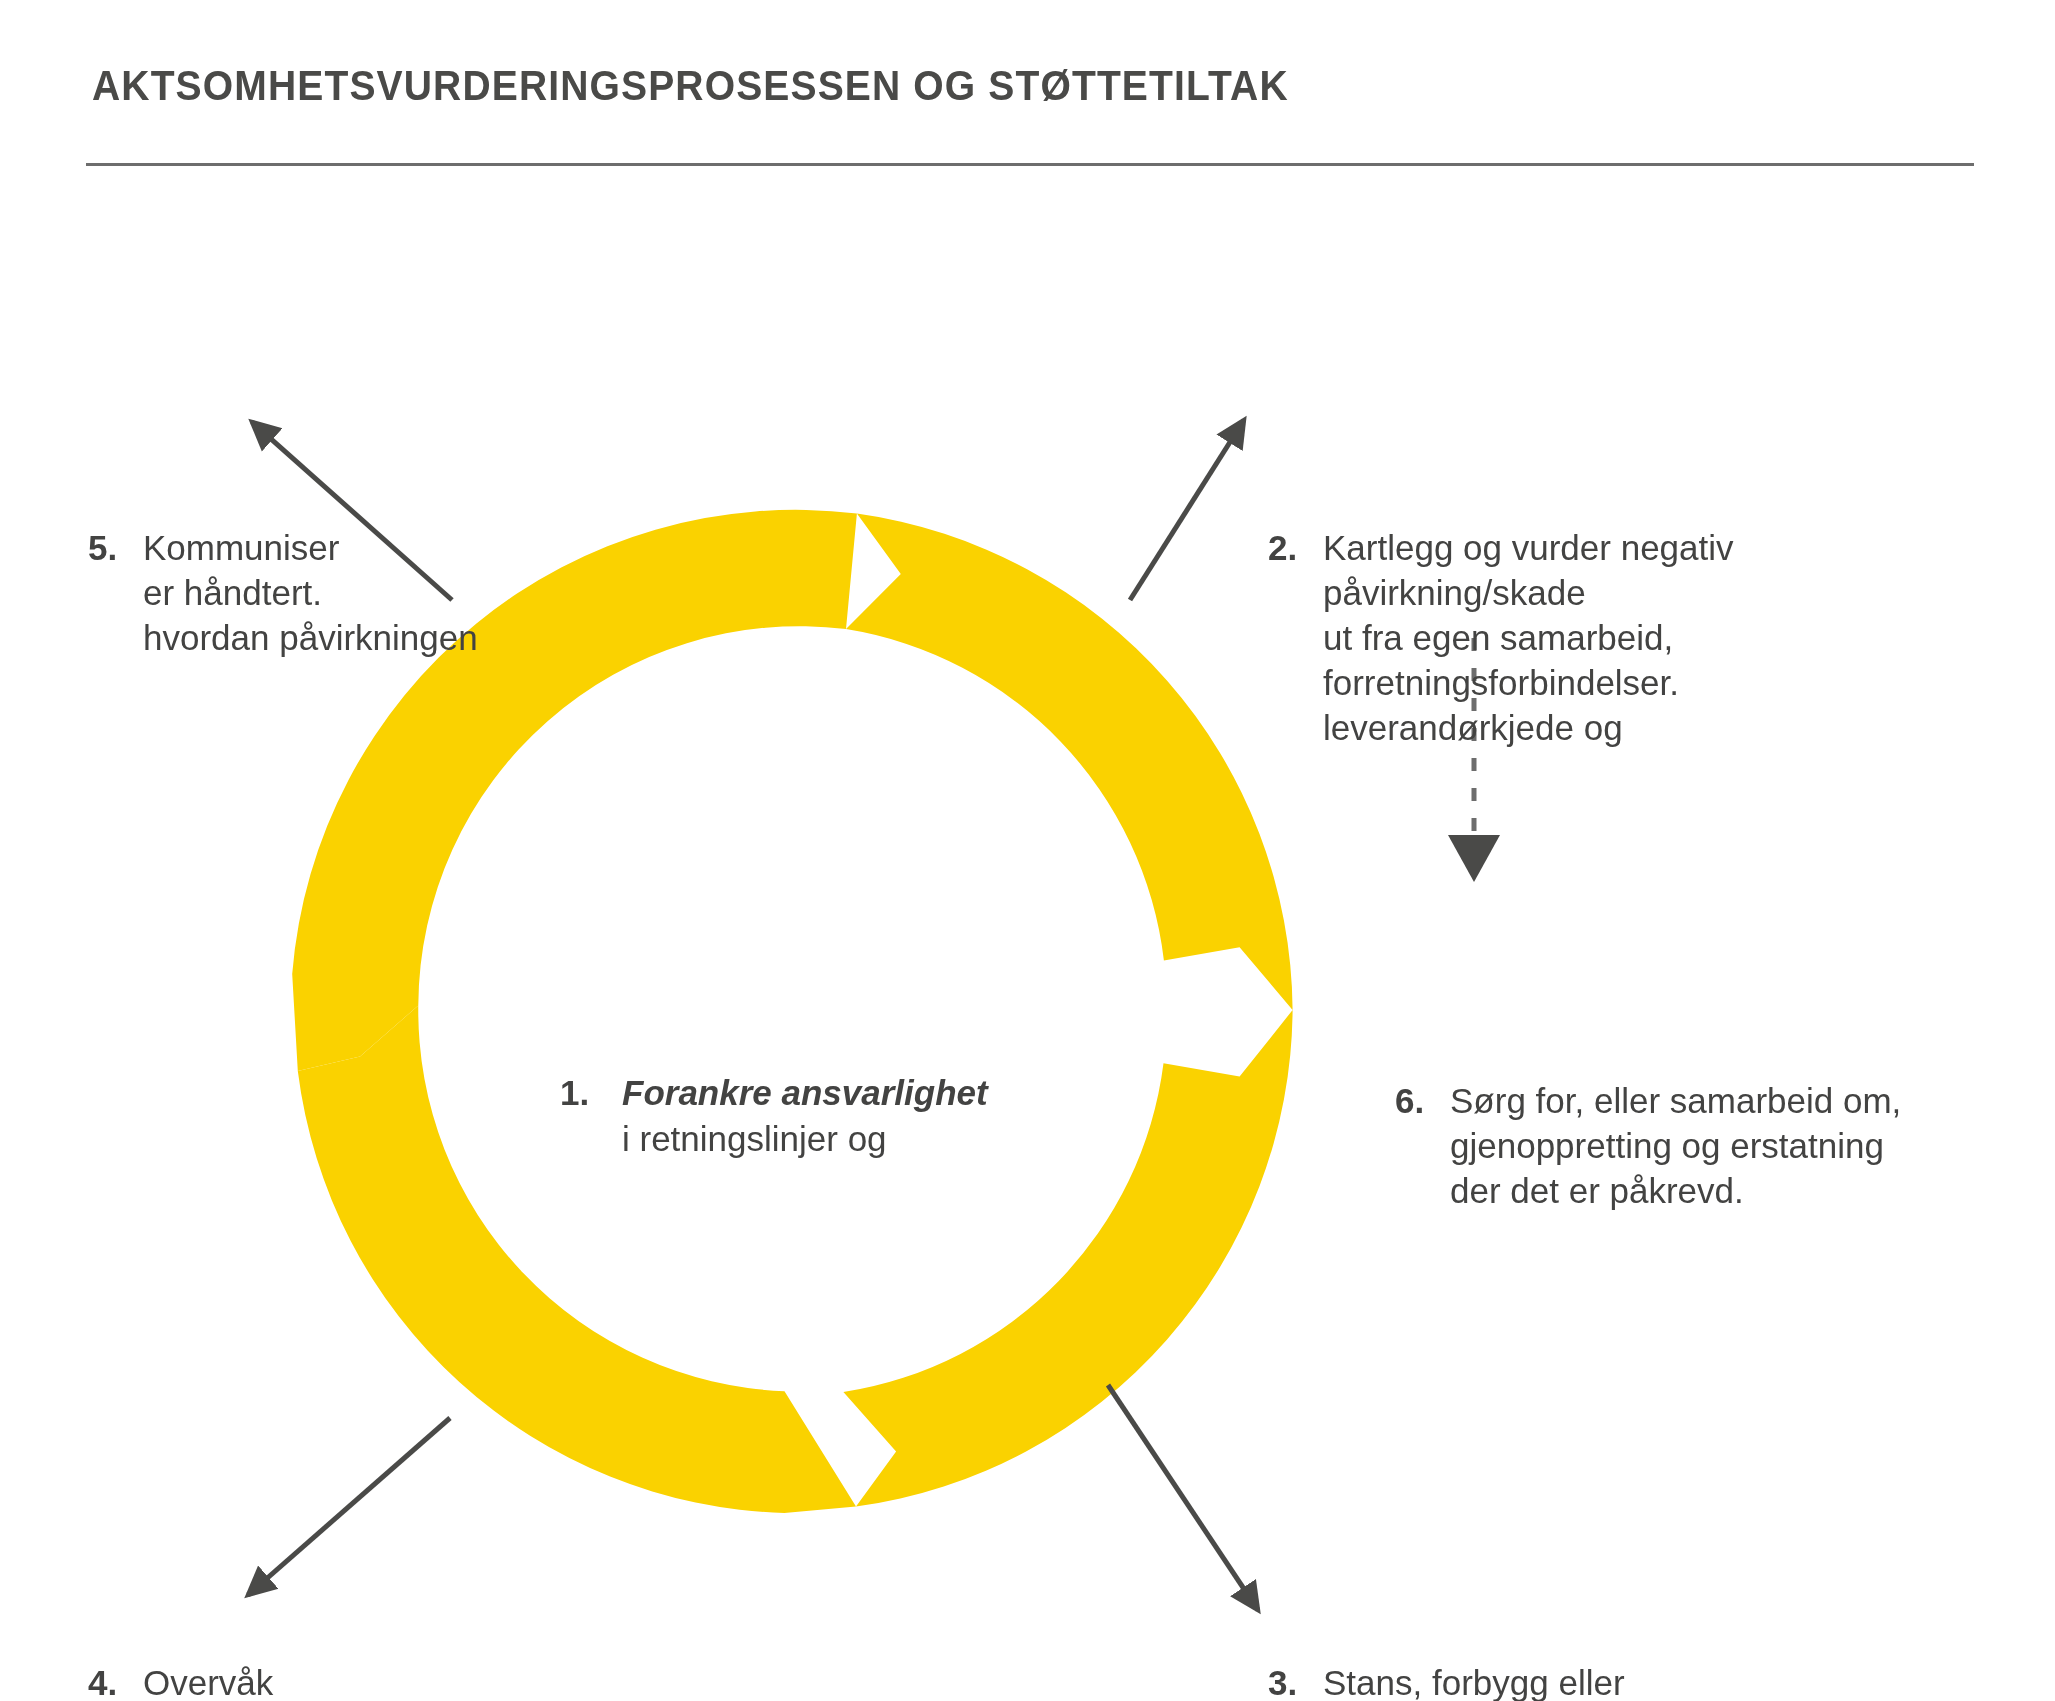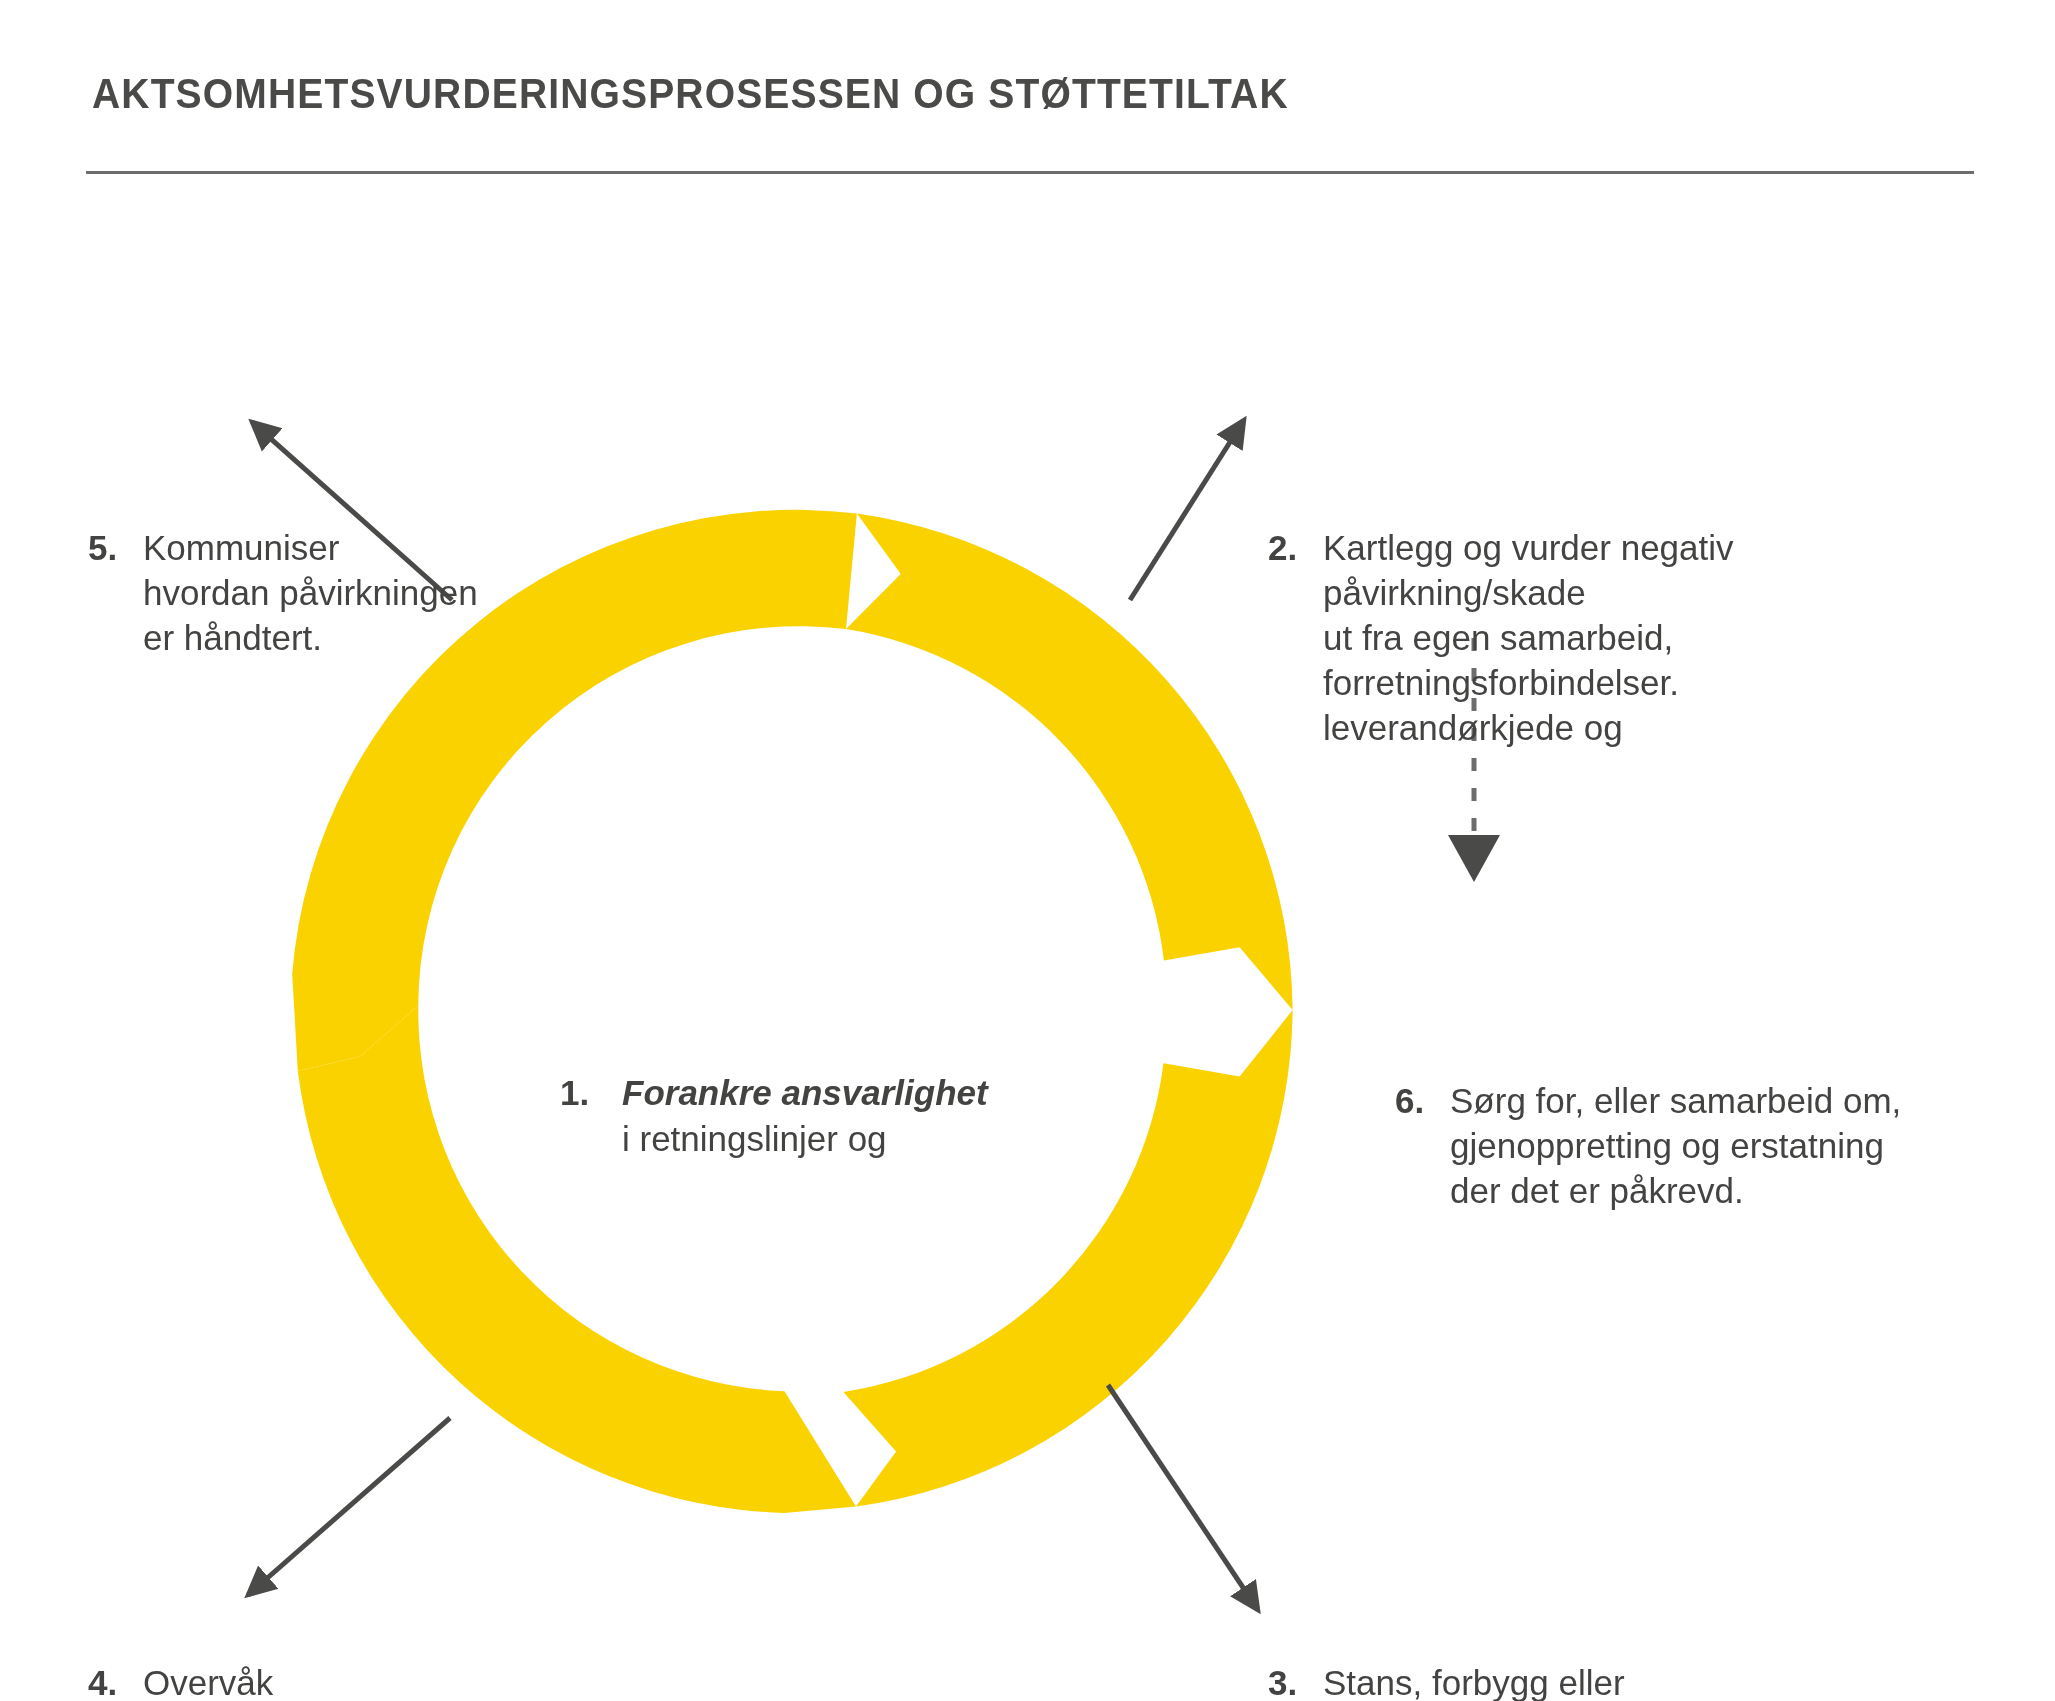--- a/index.html
+++ b/index.html
@@ -12,21 +12,21 @@
     height: 1701px;
     font-family: "Liberation Sans", sans-serif;
     color: #444444;
     position: relative;
     overflow: hidden;
   }
 
   
   #header {
     position: absolute;
-    left: 0; top: 8px;
+    left: 0; top: 0;
     width: 2055px;
     height: 175px;
   }
   #page-title {
     position: absolute;
     left: 92px;
     top: 62px;
     font-size: 42px;
     font-weight: bold;
     letter-spacing: 1.2px;
@@ -183,22 +183,22 @@
     <line x1="1108" y1="1210" x2="1258" y2="1435" stroke="#4a4a48" stroke-width="5" marker-end="url(#arrowhead)"></line>
 
     <line x1="1474" y1="463" x2="1474" y2="660" stroke="#6d6d6d" stroke-width="5" stroke-dasharray="13 17"></line>
     <path d="M1448,660 L1500,660 L1474,707 z" fill="#4a4a48"></path>
   </svg>
 
   <div class="callout" id="callout-5">
     <span class="num">5.</span>
     <div class="body">
       <div class="lead">Kommuniser</div>
+      <div>er håndtert.</div>
       <div>hvordan påvirkningen</div>
-      <div>er håndtert.</div>
     </div>
   </div>
 
   <div class="callout" id="callout-2">
     <span class="num">2.</span>
     <div class="body">
       <div class="lead">Kartlegg og vurder negativ</div>
       <div class="lead">påvirkning/skade</div>
       <div>ut fra egen samarbeid,</div>
       <div>forretningsforbindelser.</div>

